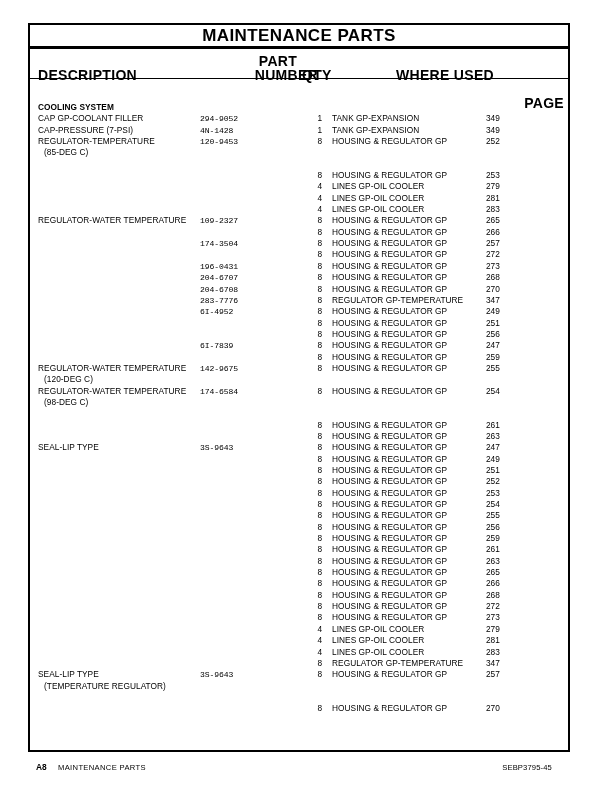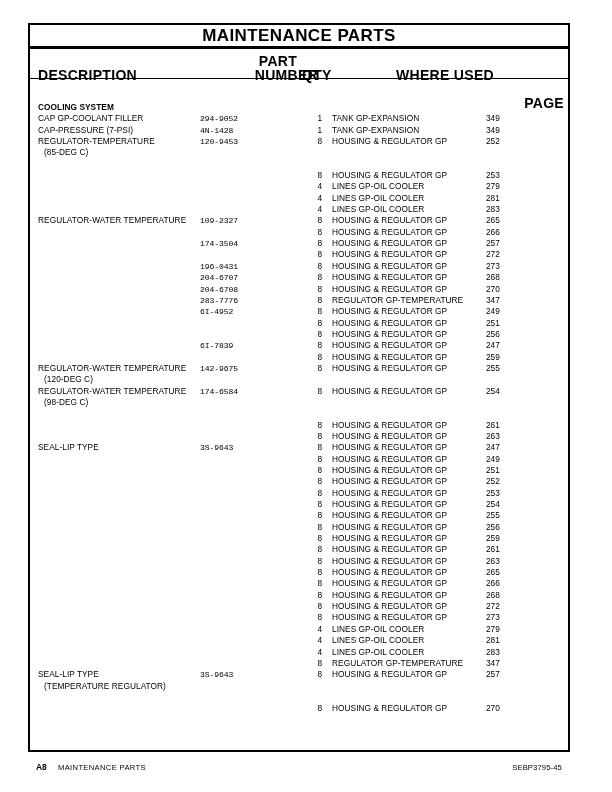--- a/index.html
+++ b/index.html
@@ -144,21 +144,21 @@
     font-size: 8.4px;
   }
   #footer .foot-title {
     position: absolute;
     left: 30px;
     top: 1px;
     letter-spacing: 0.35px;
   }
   #footer .foot-doc {
     position: absolute;
-    right: 8px;
+    right: 18px;
     top: 1px;
     letter-spacing: 0.15px;
   }
 </style>
 </head>
 <body>
 
 <div id="page-frame">
 
   <div id="title-bar">

